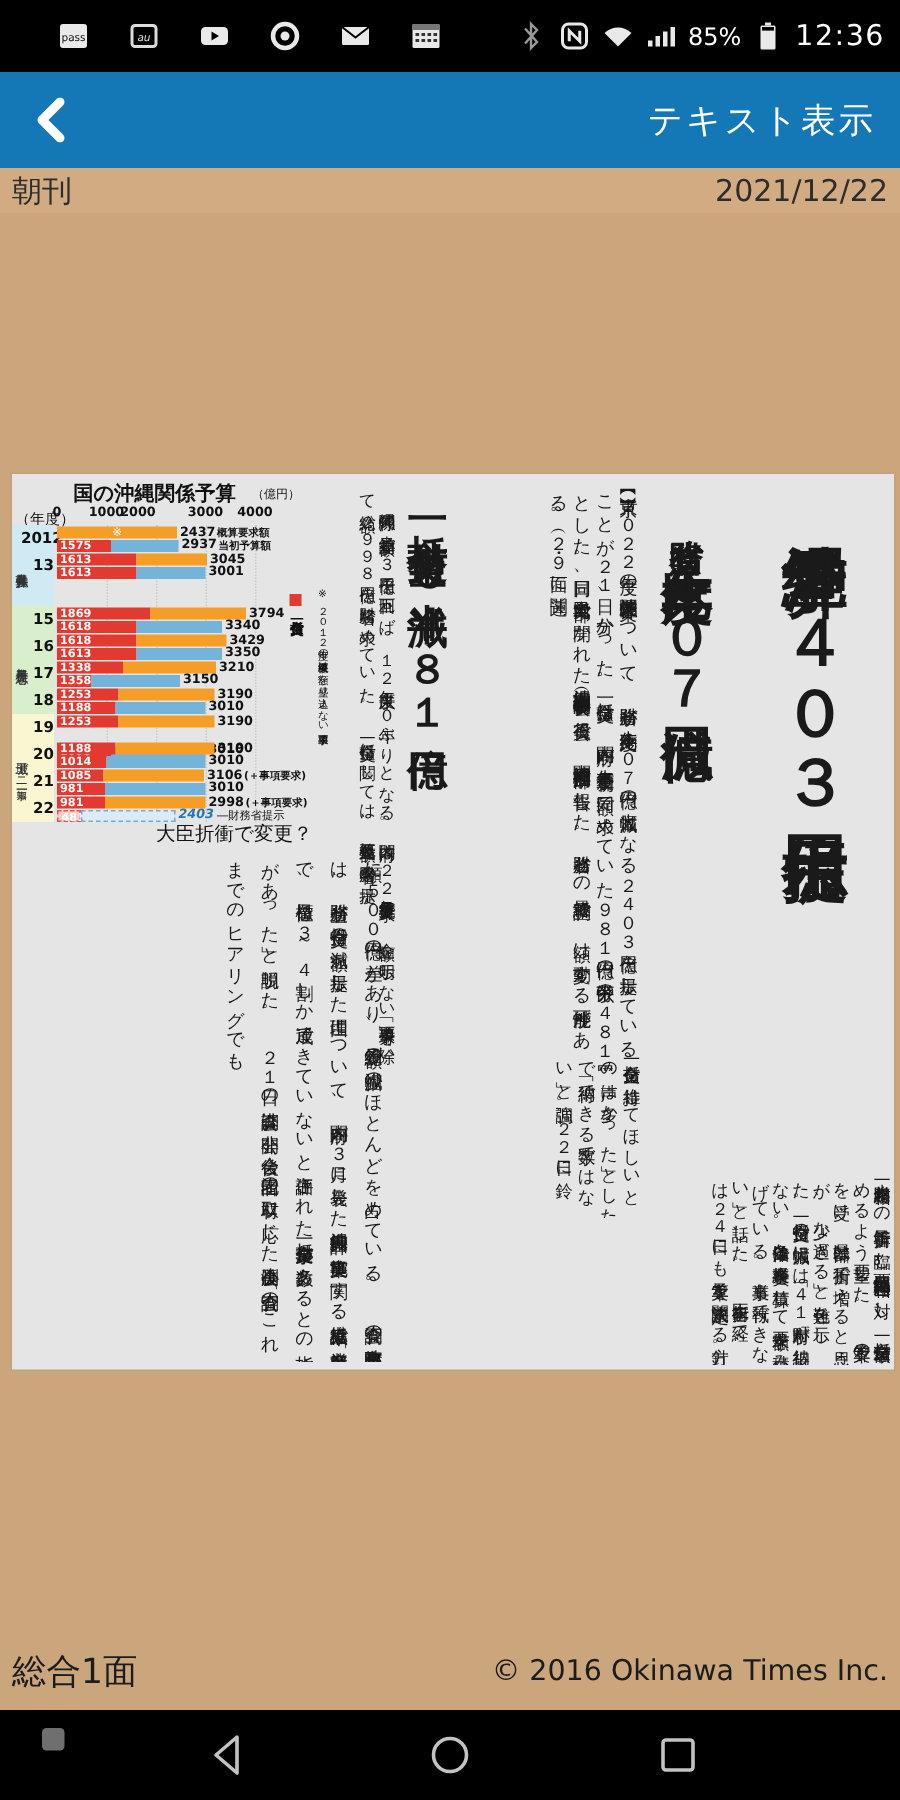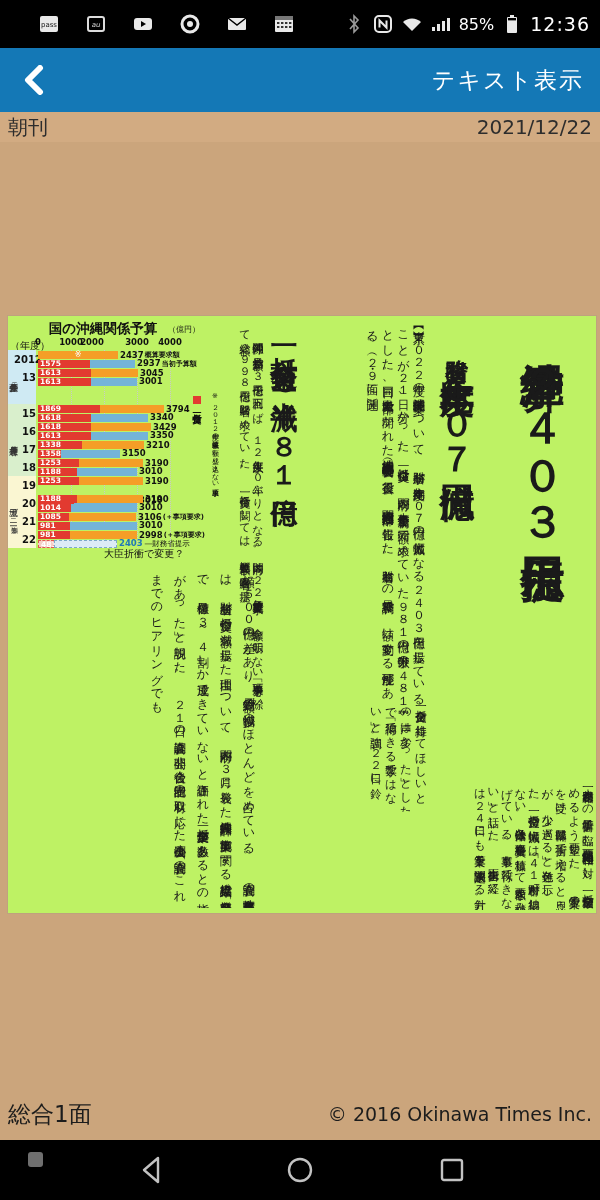--- a/index.html
+++ b/index.html
@@ -17,21 +17,21 @@
   .appbar{position:absolute;left:0;top:48px;width:600px;height:64px;background:#1478b6;
           display:flex;align-items:center;}
   .back-btn{margin-left:22px;width:34px;height:34px;display:flex;align-items:center;}
   .appbar-title{margin-left:auto;margin-right:16px;color:#fff;font-size:23px;letter-spacing:2px;}
   
   .daterow{position:absolute;left:0;top:112px;width:600px;height:30px;background:#d2ab82;
            display:flex;align-items:center;color:#2d2d2d;font-size:20px;}
   .daterow .ed{margin-left:8px;}
   .daterow .dt{margin-left:auto;margin-right:8px;}
   
-  .card{position:absolute;left:8px;top:316px;width:588px;height:597px;background:#bef264;
+  .card{position:absolute;left:8px;top:316px;width:588px;height:597px;background:#e5e5e5;
         box-shadow:0 0 0 1px #bfa27e;}
   .vtext{writing-mode:vertical-rl;overflow:hidden;color:#1a1a1a;
          font-family:"DejaVu Serif","Liberation Serif",serif;}
   .headline-main{position:absolute;left:484px;top:12px;width:102px;height:478px;
          font-size:44px;font-weight:900;letter-spacing:2px;line-height:102px;text-align:justify;}
   .headline-side{position:absolute;left:414px;top:26px;width:70px;height:470px;
          line-height:70px;font-weight:800;}
   .hdept{font-size:23px;}
   .hsub{font-size:35px;padding-top:10px;}
   .lead{position:absolute;left:302px;top:6px;width:116px;height:392px;
@@ -67,24 +67,24 @@
   .seg{height:8px;position:relative;box-sizing:border-box;}
   .seg-red{background:#e23a30;}
   .seg-or{background:#f59e27;}
   .seg-bl{background:#74b4d8;}
   .seg-red-d{background:#f5cdc6;border:1px dashed #e2574d;}
   .seg-bl-d{background:#dcebf5;border:1px dashed #7aa9c9;}
   .ikl{position:absolute;left:2px;top:0;font-size:7.5px;font-weight:bold;color:#fff;line-height:8px;white-space:nowrap;}
   .center-note{display:flex;align-items:center;justify-content:center;color:#fff;
         font-size:8px;line-height:8px;}
   .tot{font-size:8.5px;font-weight:bold;color:#111;margin-left:2px;line-height:9px;white-space:nowrap;}
-  .tot-blue{color:#1f78b8;}
+  .tot-blue{color:#1f78b8;font-style:italic;}
   .sfx{font-size:7px;font-weight:bold;color:#111;margin-left:1px;white-space:nowrap;}
   .ann{font-size:7.5px;color:#111;margin-left:2px;white-space:nowrap;}
-  .ann2{position:absolute;left:96px;top:17px;font-size:10px;color:#111;white-space:nowrap;}
+  .ann2{position:absolute;left:96px;top:17px;font-size:13px;color:#111;white-space:nowrap;}
   .legend{position:absolute;left:181px;top:76px;width:14px;height:84px;
           writing-mode:vertical-rl;font-size:9px;font-weight:bold;color:#111;line-height:12px;}
   .lg-sq{display:inline-block;width:8px;height:8px;background:#e23a30;margin-bottom:3px;}
   .cnote{position:absolute;left:191px;top:72px;width:20px;height:180px;
          writing-mode:vertical-rl;font-size:7px;line-height:9.5px;color:#111;}
   
   .footer-row{position:absolute;left:0;top:1088px;width:600px;height:52px;
         display:flex;align-items:center;color:#1c1c1c;}
   .f-sec{margin-left:8px;font-size:23px;}
   .f-cp{margin-left:auto;margin-right:8px;font-size:19px;}
@@ -227,21 +227,21 @@
           <span class="gname">玉城デニー<span class="gtitle">知事</span></span>
         </div>
         <div class="crow" style="top: 0px;">
           <span class="ylab">2012</span>
           <div class="bar" style="top: 1px;">
             <div class="seg seg-or center-note" style="width: 80px;">※</div>
             <span class="tot">2437</span>
             <span class="sfx">概算要求額</span>
           </div>
           <div class="bar" style="top: 9.5px;">
-            <div class="seg seg-red" style="width: 52px;">
+            <div class="seg seg-red" style="width: 36px;">
               <span class="ikl">1575</span>
             </div>
             <div class="seg seg-bl" style="width: 45px;"></div>
             <span class="tot">2937</span>
             <span class="sfx">当初予算額</span>
           </div>
         </div>
         <div class="crow" style="top: 18px;">
           <span class="ylab">13</span>
           <div class="bar" style="top: 1px;">

